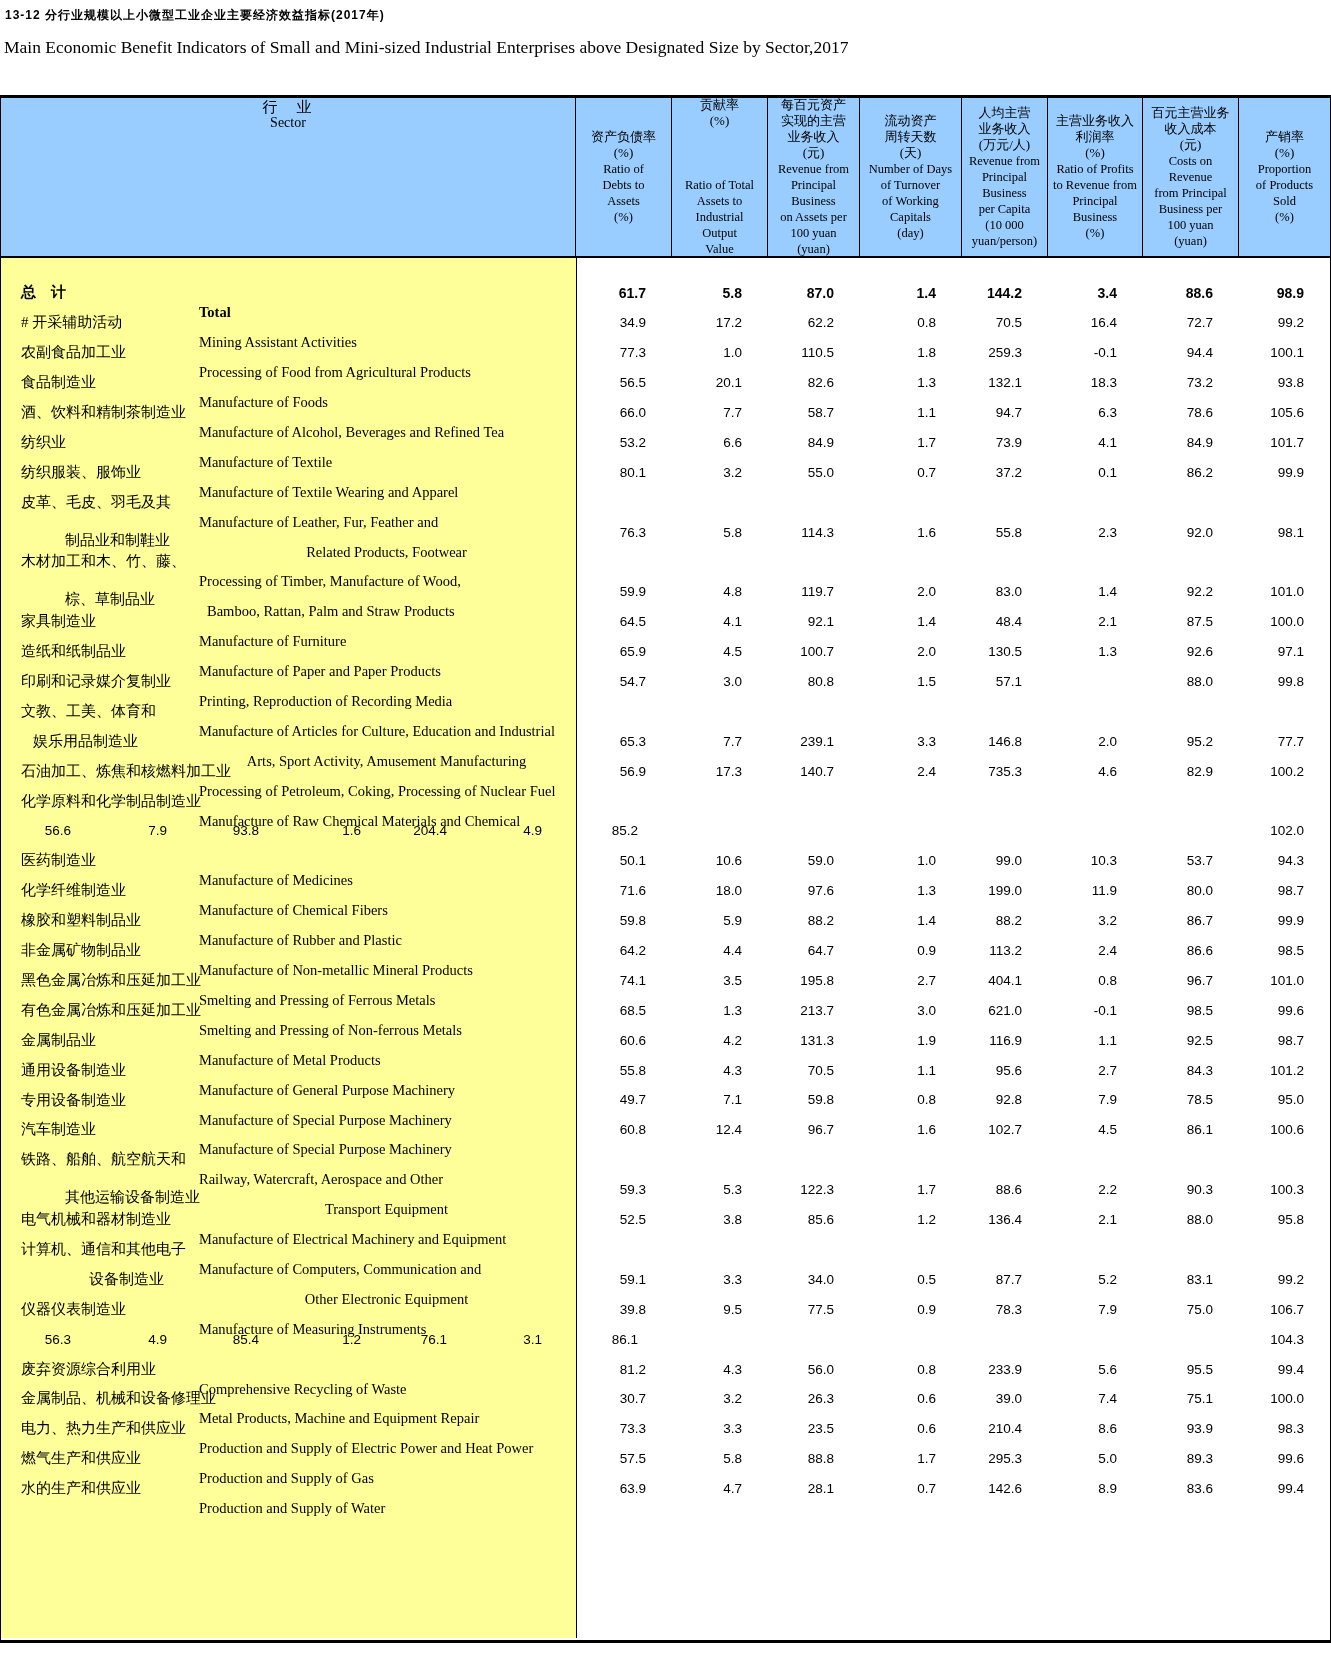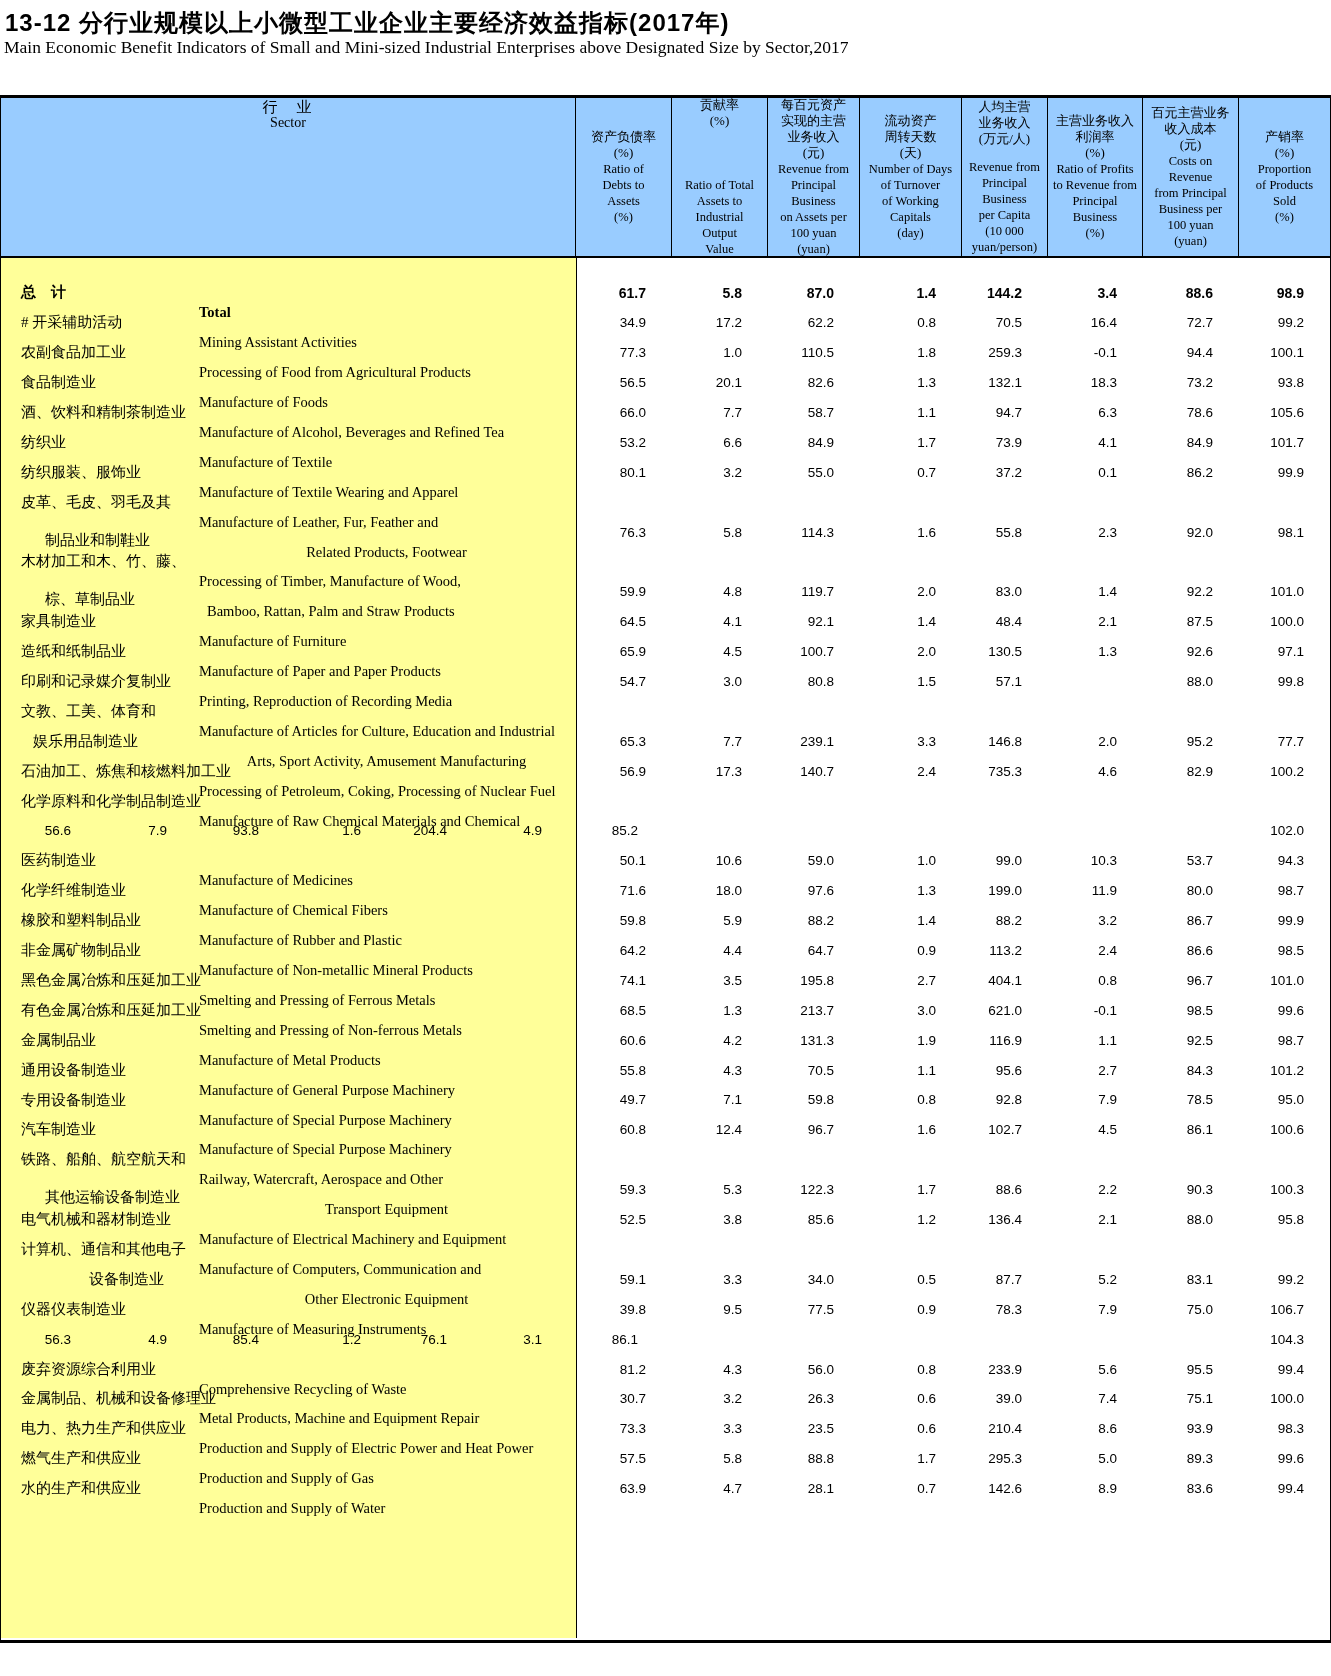--- a/index.html
+++ b/index.html
@@ -1,19 +1,19 @@
 <!DOCTYPE html>
 <html><head>
 <meta charset="utf-8">
 <style>
   html,body{margin:0;padding:0;background:#fff;}
   .page{position:relative;width:1331px;height:1676px;background:#fff;overflow:hidden;
         font-family:"Liberation Serif", serif;color:#000;}
   .title-cn{position:absolute;top:7px;left:5px;font-family:"Liberation Sans",sans-serif;
-            font-weight:bold;font-size:24px;letter-spacing:1px;}
+            font-weight:bold;font-size:12px;letter-spacing:1px;}
   .title-en{position:absolute;top:37px;left:4px;font-family:"Liberation Serif",serif;
             font-size:17.5px;}
   .tbl{position:absolute;top:95px;left:0;width:1331px;height:1548px;box-sizing:border-box;
        border-left:1px solid #000;border-right:1px solid #000;border-bottom:3px solid #000;}
   
   .thead{display:flex;height:163px;box-sizing:border-box;background:#99CCFF;
          border-top:3px solid #000;border-bottom:2px solid #000;}
   .hcell{box-sizing:border-box;border-right:1px solid #000;display:flex;flex-direction:column;
          align-items:center;justify-content:center;text-align:center;overflow:hidden;
          line-height:16px;padding:1px 1px;}
@@ -25,30 +25,30 @@
   .hen-lines{white-space:pre-line;font-size:12.5px;}
   
   .tbody{position:relative;height:1380px;box-sizing:border-box;padding-top:20px;overflow:hidden;}
   .ybg{position:absolute;left:0;top:0;bottom:0;width:575px;background:#FFFF99;
        border-right:1px solid #000;}
   .trow{position:relative;display:flex;height:29.9px;align-items:center;}
   .scell{width:575px;box-sizing:border-box;display:flex;align-items:center;}
   .cn{width:198px;box-sizing:border-box;padding-left:20px;font-size:15px;white-space:nowrap;
       font-family:"Liberation Serif",serif;}
   .cn.ind1{padding-left:32px;}
-  .cn.ind2{padding-left:44px;margin-top:16px;}
+  .cn.ind2{padding-left:64px;margin-top:16px;}
   .cn.ind3{padding-left:88px;}
   .en{flex:1;box-sizing:border-box;font-size:14.5px;font-family:"Liberation Serif",serif;
       white-space:nowrap;padding-right:2px;margin-top:40px;}
   .en.enc{text-align:center;}
   .en.eni{padding-left:8px;}
   .num{box-sizing:border-box;text-align:right;padding-right:26px;font-size:13.5px;
        font-family:"Liberation Sans",sans-serif;}
   .c1{width:96px;} .c2{width:96px;gap:48px;} .c3{width:92px;} .c4{width:102px;}
-  .c5{width:86px;justify-content:space-between;} .c6{width:95px;} .c7{width:96px;} .c8{flex:1;}
+  .c5{width:86px;} .c6{width:95px;} .c7{width:96px;} .c8{flex:1;}
   .trow.bold .cn,.trow.bold .en{font-weight:bold;}
   .trow.bold .num{font-weight:bold;font-size:14px;}
 </style>
 </head>
 <body>
 
 <div class="page">
   <div class="title-cn">13-12  分行业规模以上小微型工业企业主要经济效益指标(2017年)</div>
   <div class="title-en">Main Economic Benefit Indicators of Small and Mini-sized Industrial Enterprises above Designated Size by Sector,2017</div>
 

